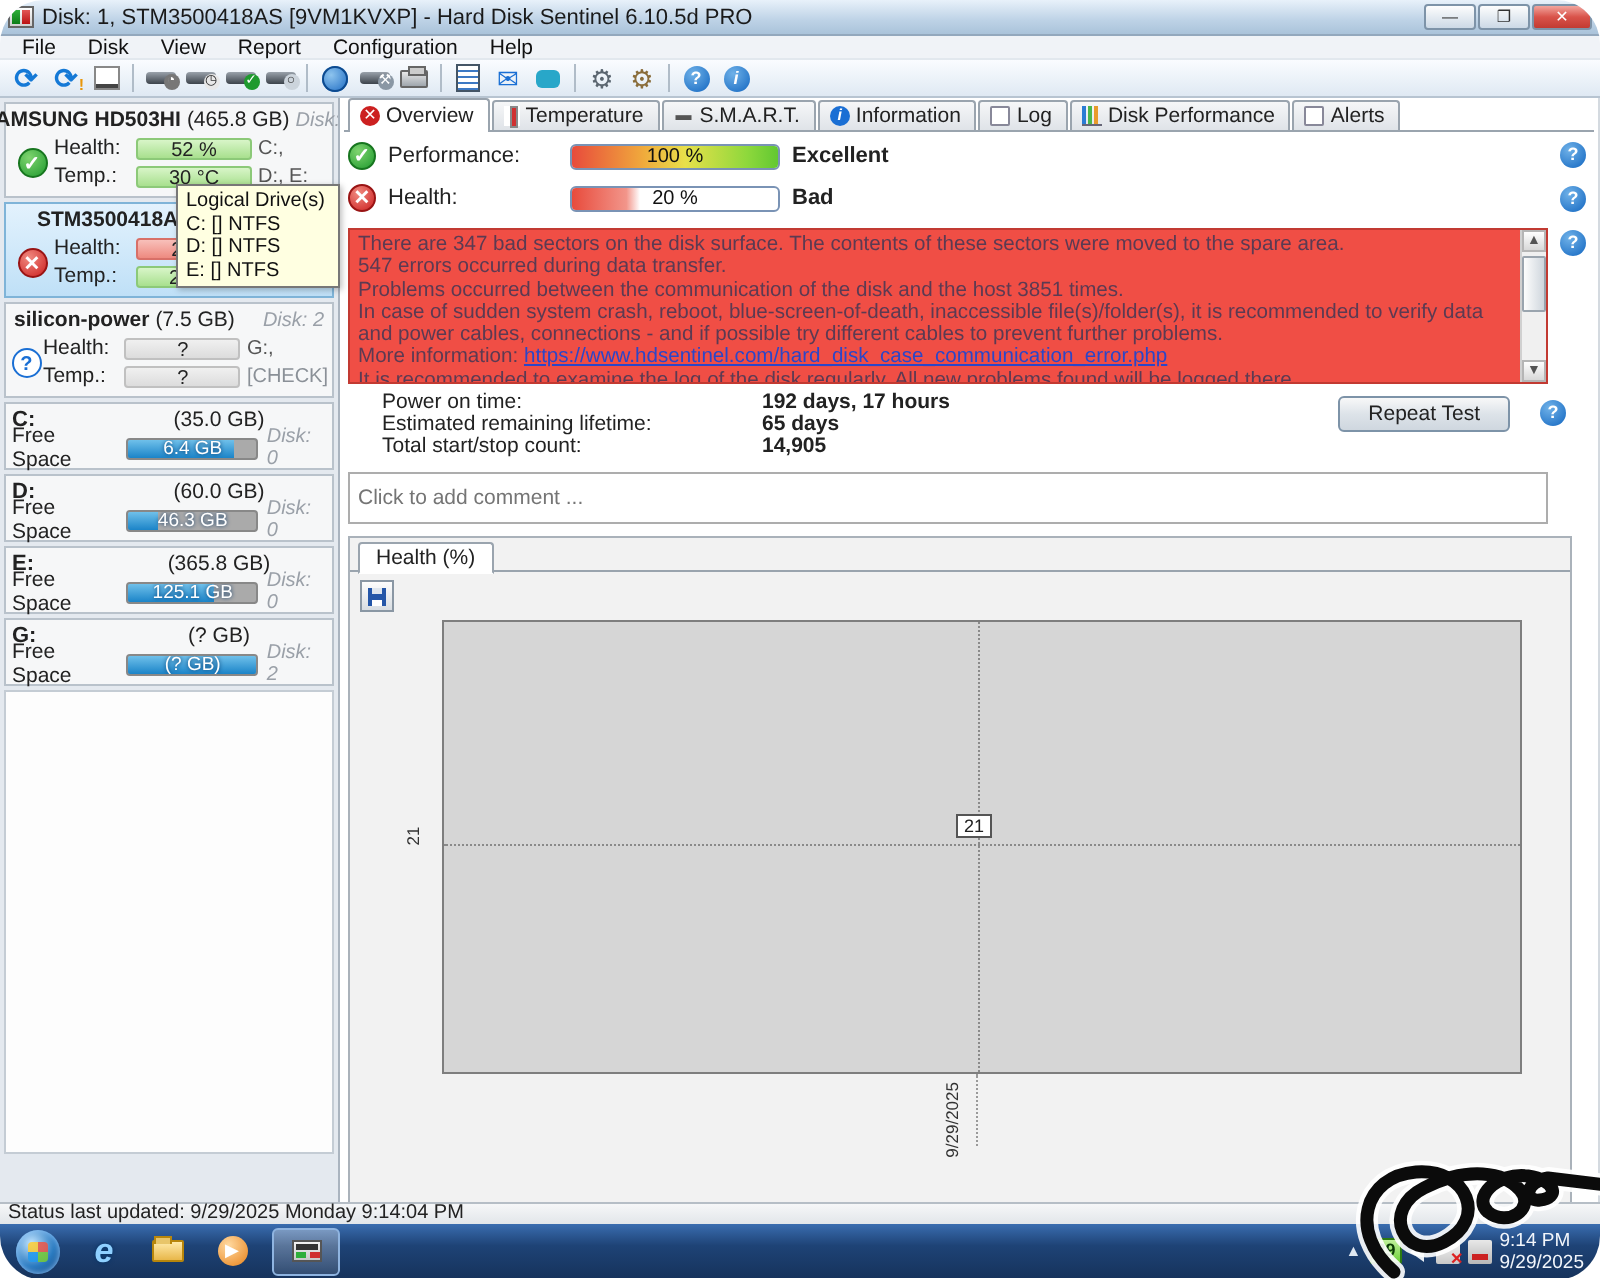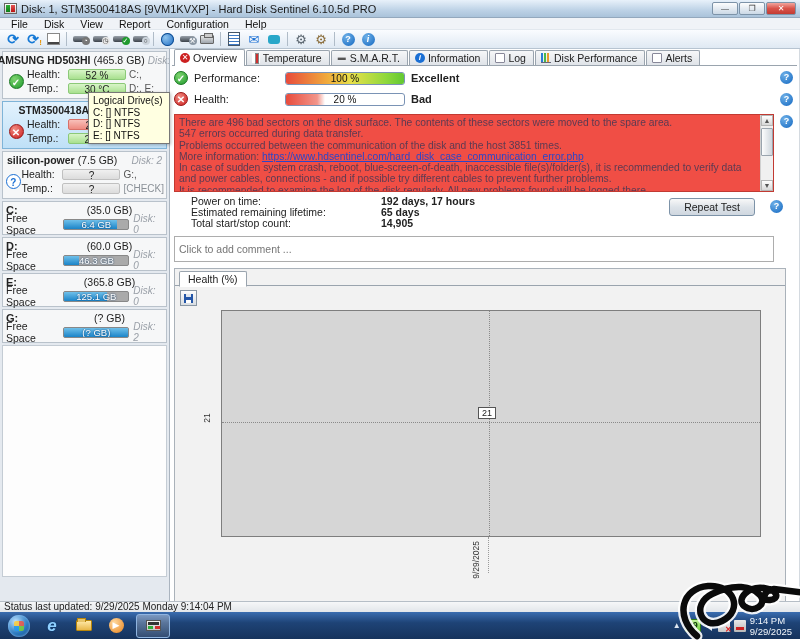--- a/index.html
+++ b/index.html
@@ -1,18 +1,18 @@
 <!DOCTYPE html>
 <html><head>
 <meta charset="utf-8">
 <style>
   * { box-sizing: border-box; margin: 0; padding: 0; }
   html,body { width:800px; height:640px; overflow:hidden; }
   body { font-family:"Liberation Sans", sans-serif; font-size:11px; color:#222; background:#fff; }
-  .screen { position:relative; width:800px; height:640px; overflow:hidden; background:#fff; }
+  .screen { position:relative; width:800px; height:640px; overflow:hidden; background:#fff;border-radius:22px; }
 
   
   .titlebar { height:18px; background:linear-gradient(#e8f1fa,#bdd2e6 60%,#aac3da); border-bottom:1px solid #93a8bd;
               display:flex; align-items:center; padding:0 4px; }
   .app-ico { width:13px; height:11px; background:linear-gradient(#fdfdfd,#cfcfcf); border:1px solid #666; margin-right:4px; position:relative; }
   .app-ico::before{ content:""; position:absolute; left:1px; top:1px; width:4px; height:7px; background:linear-gradient(#2fae3a,#0d7d18); }
   .app-ico::after{ content:""; position:absolute; right:1px; top:1px; width:4px; height:7px; background:linear-gradient(#e25555,#b11); }
   .title-text { font-size:11px; color:#1a1a1a; white-space:nowrap; overflow:hidden; }
   .winbtns { margin-left:auto; display:flex; gap:1px; }
   .winbtn { width:26px; height:13px; border:1px solid #7d93a8; border-radius:2px; background:linear-gradient(#fdfdfd,#ccd9e6);
@@ -96,21 +96,21 @@
   .ti.info { background:#1a6fd4; font-style:italic; font-weight:bold; }
   .ti.thermo { border-radius:0; background:linear-gradient(#fff,#fff); position:relative; width:8px; }
   .ti.thermo::before { content:""; position:absolute; left:3px; top:0; width:2px; height:9px; background:#d03030; border:1px solid #888; }
   .ti.dash { border-radius:0; background:transparent; color:#555; font-weight:bold; }
   .ti.page { border-radius:1px; background:#fff; border:1px solid #889; }
   .ti.chart { border-radius:0; background:linear-gradient(90deg,#2a7cd4 0 2px,transparent 2px 3px,#49b84c 3px 5px,transparent 5px 6px,#e89b2a 6px 8px,transparent 8px); border-bottom:1px solid #667; }
 
   
   .ovrow { display:flex; align-items:center; height:18px; margin:3px 0 0 2px; gap:6px; }
   .ovlabel { width:85px; font-size:11px; }
-  .ovbar { width:120px; height:13px; border:1px solid #7a93b5; border-radius:3px; background:#fff; position:relative; overflow:hidden; }
+  .ovbar { width:105px; height:13px; border:1px solid #7a93b5; border-radius:3px; background:#fff; position:relative; overflow:hidden; }
   .ovfill { position:absolute; left:0; top:0; bottom:0; }
   .ovfill.grad { background:linear-gradient(90deg,#e84b3c,#f0ab3c 35%,#e8e04a 55%,#8ed83c 85%,#62c832); }
   .ovfill.red { background:linear-gradient(90deg,#e84b3c,#f2958a 80%,rgba(242,150,140,0)); }
   .ovval { position:absolute; inset:0; text-align:center; font-size:10px; line-height:12px; color:#111; }
   .ovrating { font-weight:bold; font-size:11px; }
   .helpcirc { width:13px; height:13px; border-radius:50%; background:radial-gradient(circle at 35% 30%, #6fb1e8, #1266c0); color:#fff;
               font-size:9px; font-weight:bold; line-height:13px; text-align:center; }
   .help-abs { position:absolute; right:6px; z-index:5; }
 
   
@@ -465,25 +465,25 @@
       </div>
 
       <div class="helpcirc help-abs" style="top:22px;">?</div>
       <div class="helpcirc help-abs" style="top:44px;">?</div>
       <div class="helpcirc help-abs" style="top:66px;">?</div>
       <div class="helpcirc help-abs" style="top:151px;right:16px;">?</div>
 
       
       <div class="warnwrap">
         <div class="warnbox">
-          <div>There are 496 bad sectors on the disk surface. The contents of these sectors were moved to the spare area.</div>
+          <div>There are 347 bad sectors on the disk surface. The contents of these sectors were moved to the spare area.</div>
           <div>547 errors occurred during data transfer.</div>
           <div>Problems occurred between the communication of the disk and the host 3851 times.</div>
+          <div>In case of sudden system crash, reboot, blue-screen-of-death, inaccessible file(s)/folder(s), it is recommended to verify data and power cables, connections - and if possible try different cables to prevent further problems.</div>
           <div><span>More information: </span><span class="lnk">https://www.hdsentinel.com/hard_disk_case_communication_error.php</span></div>
-          <div>In case of sudden system crash, reboot, blue-screen-of-death, inaccessible file(s)/folder(s), it is recommended to verify data and power cables, connections - and if possible try different cables to prevent further problems.</div>
           <div>It is recommended to examine the log of the disk regularly. All new problems found will be logged there.</div>
         </div>
         <div class="vscroll">
           <div class="vs-up">▲</div>
           <div class="vs-thumb"></div>
           <div class="vs-dn">▼</div>
         </div>
       </div>
 
       

